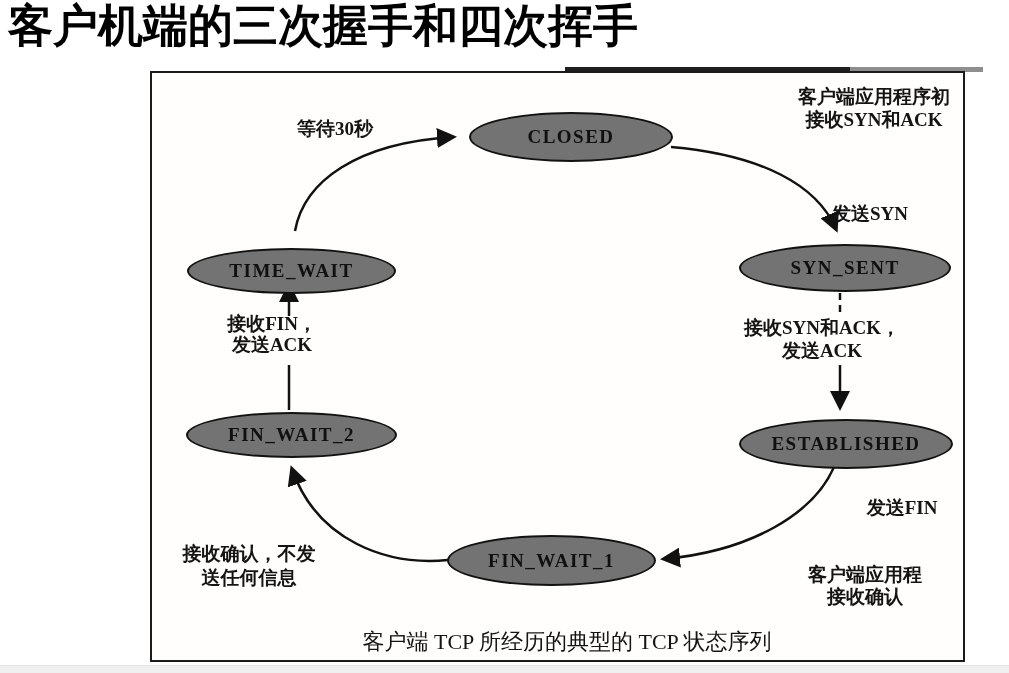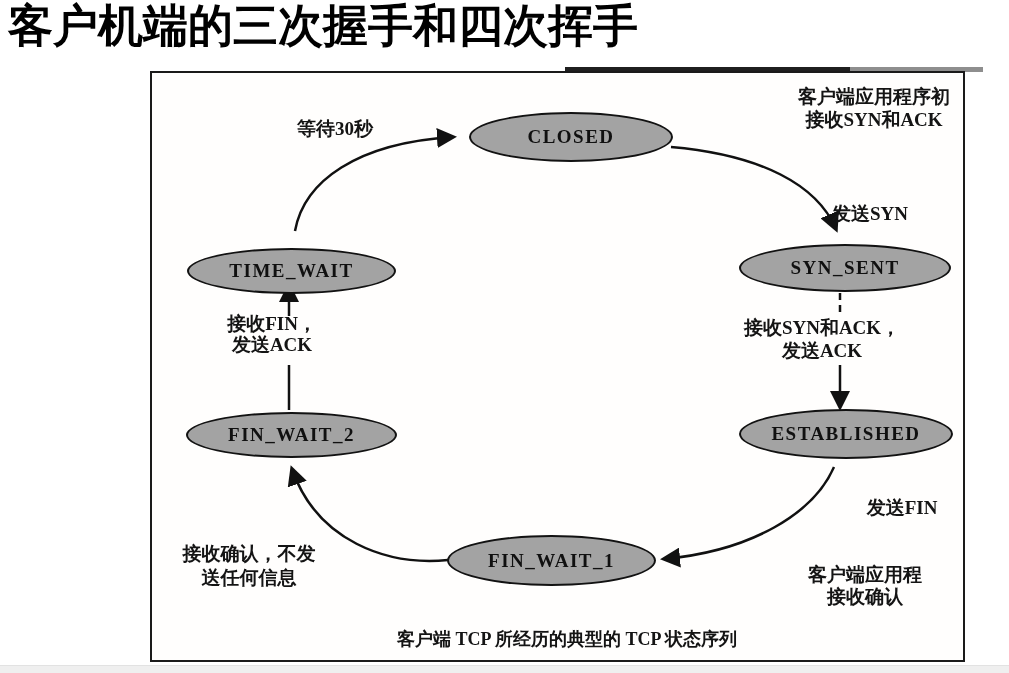--- a/index.html
+++ b/index.html
@@ -15,30 +15,30 @@
   }
   .title-underline-dark{position:absolute;left:565px;top:67px;width:285px;height:5px;background:#1f1f1f;}
   .title-underline-gray{position:absolute;left:850px;top:67px;width:133px;height:5px;background:#8e8e8e;}
   .diagram-box{
     position:absolute;left:150px;top:71px;width:811px;height:587px;
     border:2px solid #1a1a1a;background:#fffefd;
   }
   .arrow-layer{position:absolute;left:0;top:0;width:811px;height:587px;}
   .state{
     position:absolute;border:2.5px solid #121212;border-radius:50%;
-    background:#a3a3a3;display:flex;align-items:center;justify-content:center;
+    background:#737373;display:flex;align-items:center;justify-content:center;
     font-weight:bold;font-size:19px;letter-spacing:1.5px;color:#101010;
   }
   .lbl{
     position:absolute;font-weight:bold;font-size:19px;line-height:23px;
     color:#141414;text-align:center;white-space:nowrap;
   }
   .caption{
     position:absolute;left:95px;top:554px;width:640px;text-align:center;
-    font-weight:bold;font-size:18px;color:#141414;white-space:nowrap;
+    font-weight:normal;font-size:22px;color:#141414;white-space:nowrap;
   }
   .footer-bar{position:absolute;left:0;bottom:0;width:1009px;height:7px;background:#efefef;border-top:1px solid #e2e2e2;}
 </style>
 </head>
 <body>
 
 <div class="stage">
 
   <div class="page-title">客户机端的三次握手和四次挥手</div>
   <div class="title-underline-dark"></div>
@@ -61,21 +61,21 @@
       <path d="M 137 337 L 137 292" fill="none" stroke="#111" stroke-width="2.5"></path>
       <path d="M 137 243 L 137 213" fill="none" stroke="#111" stroke-width="2.5" marker-end="url(#ah)"></path>
     </svg>
 
     <div class="state" style="left:317px;top:39px;width:200px;height:46px;">
       <span>CLOSED</span>
     </div>
     <div class="state" style="left:587px;top:171px;width:208px;height:44px;">
       <span>SYN_SENT</span>
     </div>
-    <div class="state" style="left:587px;top:336px;width:210px;height:46px;">
+    <div class="state" style="left:587px;top:346px;width:210px;height:46px;">
       <span>ESTABLISHED</span>
     </div>
     <div class="state" style="left:295px;top:462px;width:205px;height:47px;">
       <span>FIN_WAIT_1</span>
     </div>
     <div class="state" style="left:34px;top:339px;width:207px;height:42px;">
       <span>FIN_WAIT_2</span>
     </div>
     <div class="state" style="left:35px;top:175px;width:205px;height:42px;">
       <span>TIME_WAIT</span>

